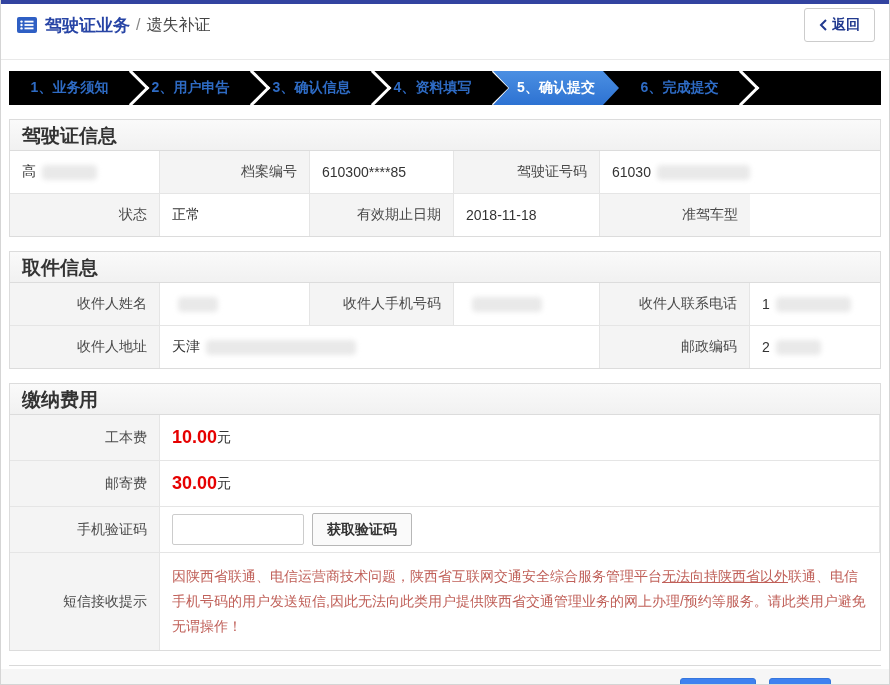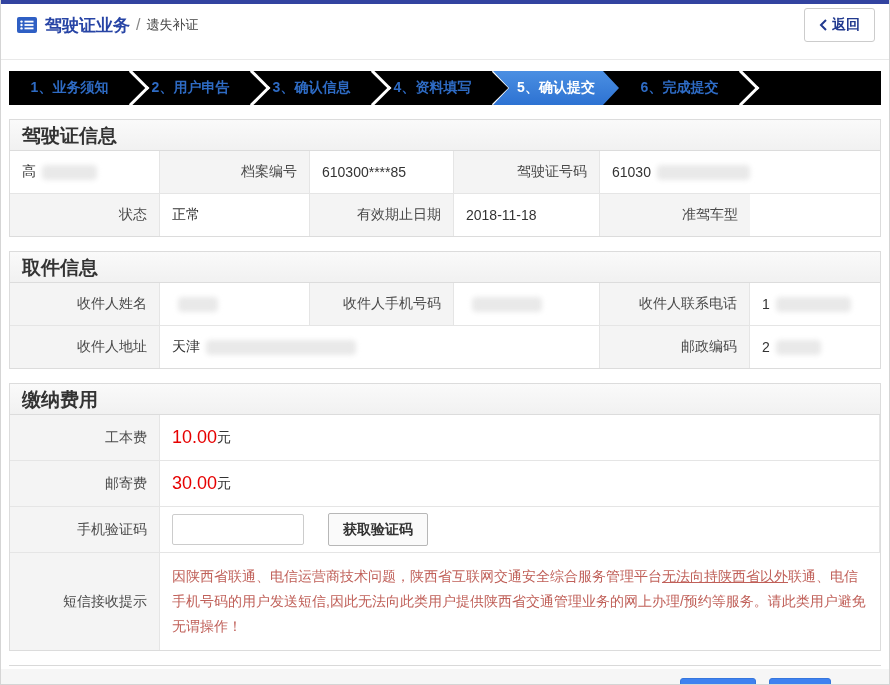--- a/index.html
+++ b/index.html
@@ -12,21 +12,21 @@
   }
   .topbar { height:4px; background:#3243a0; }
 
   
   .header { height:56px; display:flex; align-items:center; justify-content:space-between;
     padding:0 14px 13px 16px; border-bottom:1px solid #e9e9e9; }
   .header-left { display:flex; align-items:center; }
   .list-icon { display:inline-flex; margin-right:8px; }
   .title { font-size:17px; font-weight:bold; color:#2744a5; }
   .title-sep { font-size:16px; color:#888; margin:0 6px; }
-  .subtitle { font-size:13px; color:#444; }
+  .subtitle { font-size:16px; color:#444; }
   .back-btn { display:inline-flex; align-items:center; gap:5px; background:#fff;
     border:1px solid #ccc; border-radius:3px; padding:7px 14px; cursor:pointer;
     font-size:14px; color:#223a8f; font-weight:bold;
     font-family:"Liberation Sans","DejaVu Sans",sans-serif; }
 
   
   .steps { margin:11px 8px 0; height:34px; background:#000000; display:flex; overflow:hidden; }
   .step { position:relative; width:121px; display:flex; align-items:center; justify-content:center;
     color:#2e6bc4; font-weight:bold; font-size:14px; }
   .step.has-sep::after { content:""; position:absolute; right:-1px; top:50%;
@@ -55,25 +55,25 @@
   
   .redact { display:inline-block; height:15px; margin-left:6px; border-radius:4px;
     background:#e9e9e9; filter:blur(2.5px); vertical-align:middle; }
   .w40{width:40px;} .w55{width:55px;} .w70{width:70px;} .w75{width:75px;}
   .w110{width:110px;} .w150{width:150px;} .w45{width:45px;}
 
   
   .frow { display:grid; grid-template-columns:150px 1fr; }
   .frow + .frow { border-top:1px solid #e5e5e5; }
   .frow .cell { min-height:45px; }
-  .amount { color:#e60000; font-weight:normal; font-size:18px; }
+  .amount { color:#e60000; font-weight:bold; font-size:18px; }
   .unit { color:#333; font-size:14px; }
   .code-input { width:132px; height:31px; border:1px solid #ccc; border-radius:2px;
     padding:0 8px; font-size:14px; font-family:"Liberation Sans","DejaVu Sans",sans-serif; }
-  .get-code-btn { margin-left:24px; height:33px; padding:0 14px; background:#fafafa;
+  .get-code-btn { margin-left:8px; height:33px; padding:0 14px; background:#fafafa;
     border:1px solid #b7b7b7; border-radius:2px; font-size:14px; color:#333; cursor:pointer;
     font-weight:bold; font-family:"Liberation Sans","DejaVu Sans",sans-serif; }
   .notice-row .cell.label { min-height:72px; }
   .notice-text { padding:11px 12px; font-size:14px; line-height:25px; color:#c06059; }
   .notice-text .u { text-decoration:underline; }
 
   
   .divider { margin:14px 8px 0; border-top:1px solid #d9d9d9; }
   .footer { margin-top:3px; height:54px; background:#f6f6f6; display:flex;
     align-items:center; justify-content:flex-end; gap:13px; padding-right:58px; }

